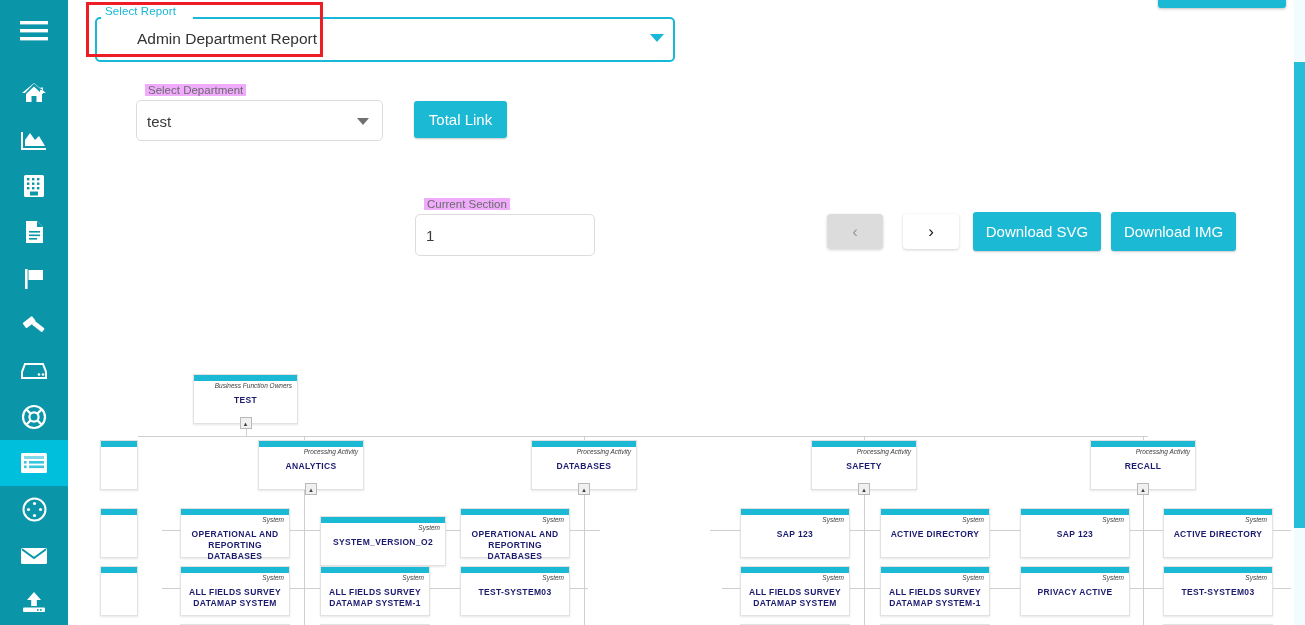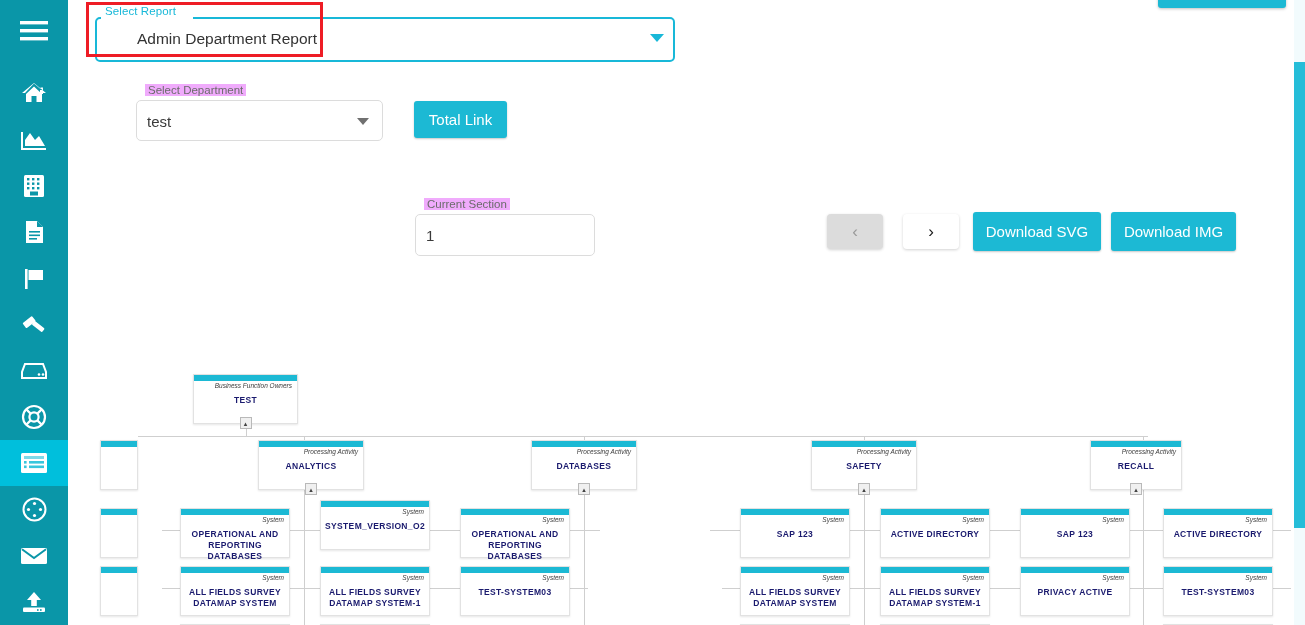--- a/index.html
+++ b/index.html
@@ -437,35 +437,35 @@
         <div class="ntype">Processing Activity</div>
         <div class="nname">DATABASES</div>
         <div class="toggle">▴</div>
       </div>
       <div class="node" style="left: 811px; top: 110px; width: 106px; height: 50px;">
         <div class="bar"></div>
         <div class="ntype">Processing Activity</div>
         <div class="nname">SAFETY</div>
         <div class="toggle">▴</div>
       </div>
-      <div class="node" style="left: 1090px; top: 110px; width: 92px; height: 50px;">
+      <div class="node" style="left: 1090px; top: 110px; width: 106px; height: 50px;">
         <div class="bar"></div>
         <div class="ntype">Processing Activity</div>
         <div class="nname">RECALL</div>
         <div class="toggle">▴</div>
       </div>
       <div class="node" style="left: 100px; top: 178px; width: 38px; height: 50px;">
         <div class="bar"></div>
       </div>
       <div class="node" style="left: 180px; top: 178px; width: 110px; height: 50px;">
         <div class="bar"></div>
         <div class="ntype">System</div>
         <div class="nname">OPERATIONAL AND REPORTING DATABASES</div>
       </div>
-      <div class="node" style="left: 320px; top: 170px; width: 110px; height: 50px;">
+      <div class="node" style="left: 320px; top: 186px; width: 126px; height: 50px;">
         <div class="bar"></div>
         <div class="ntype">System</div>
         <div class="nname">SYSTEM_VERSION_O2</div>
       </div>
       <div class="node" style="left: 460px; top: 178px; width: 110px; height: 50px;">
         <div class="bar"></div>
         <div class="ntype">System</div>
         <div class="nname">OPERATIONAL AND REPORTING DATABASES</div>
       </div>
       <div class="node" style="left: 740px; top: 178px; width: 110px; height: 50px;">

